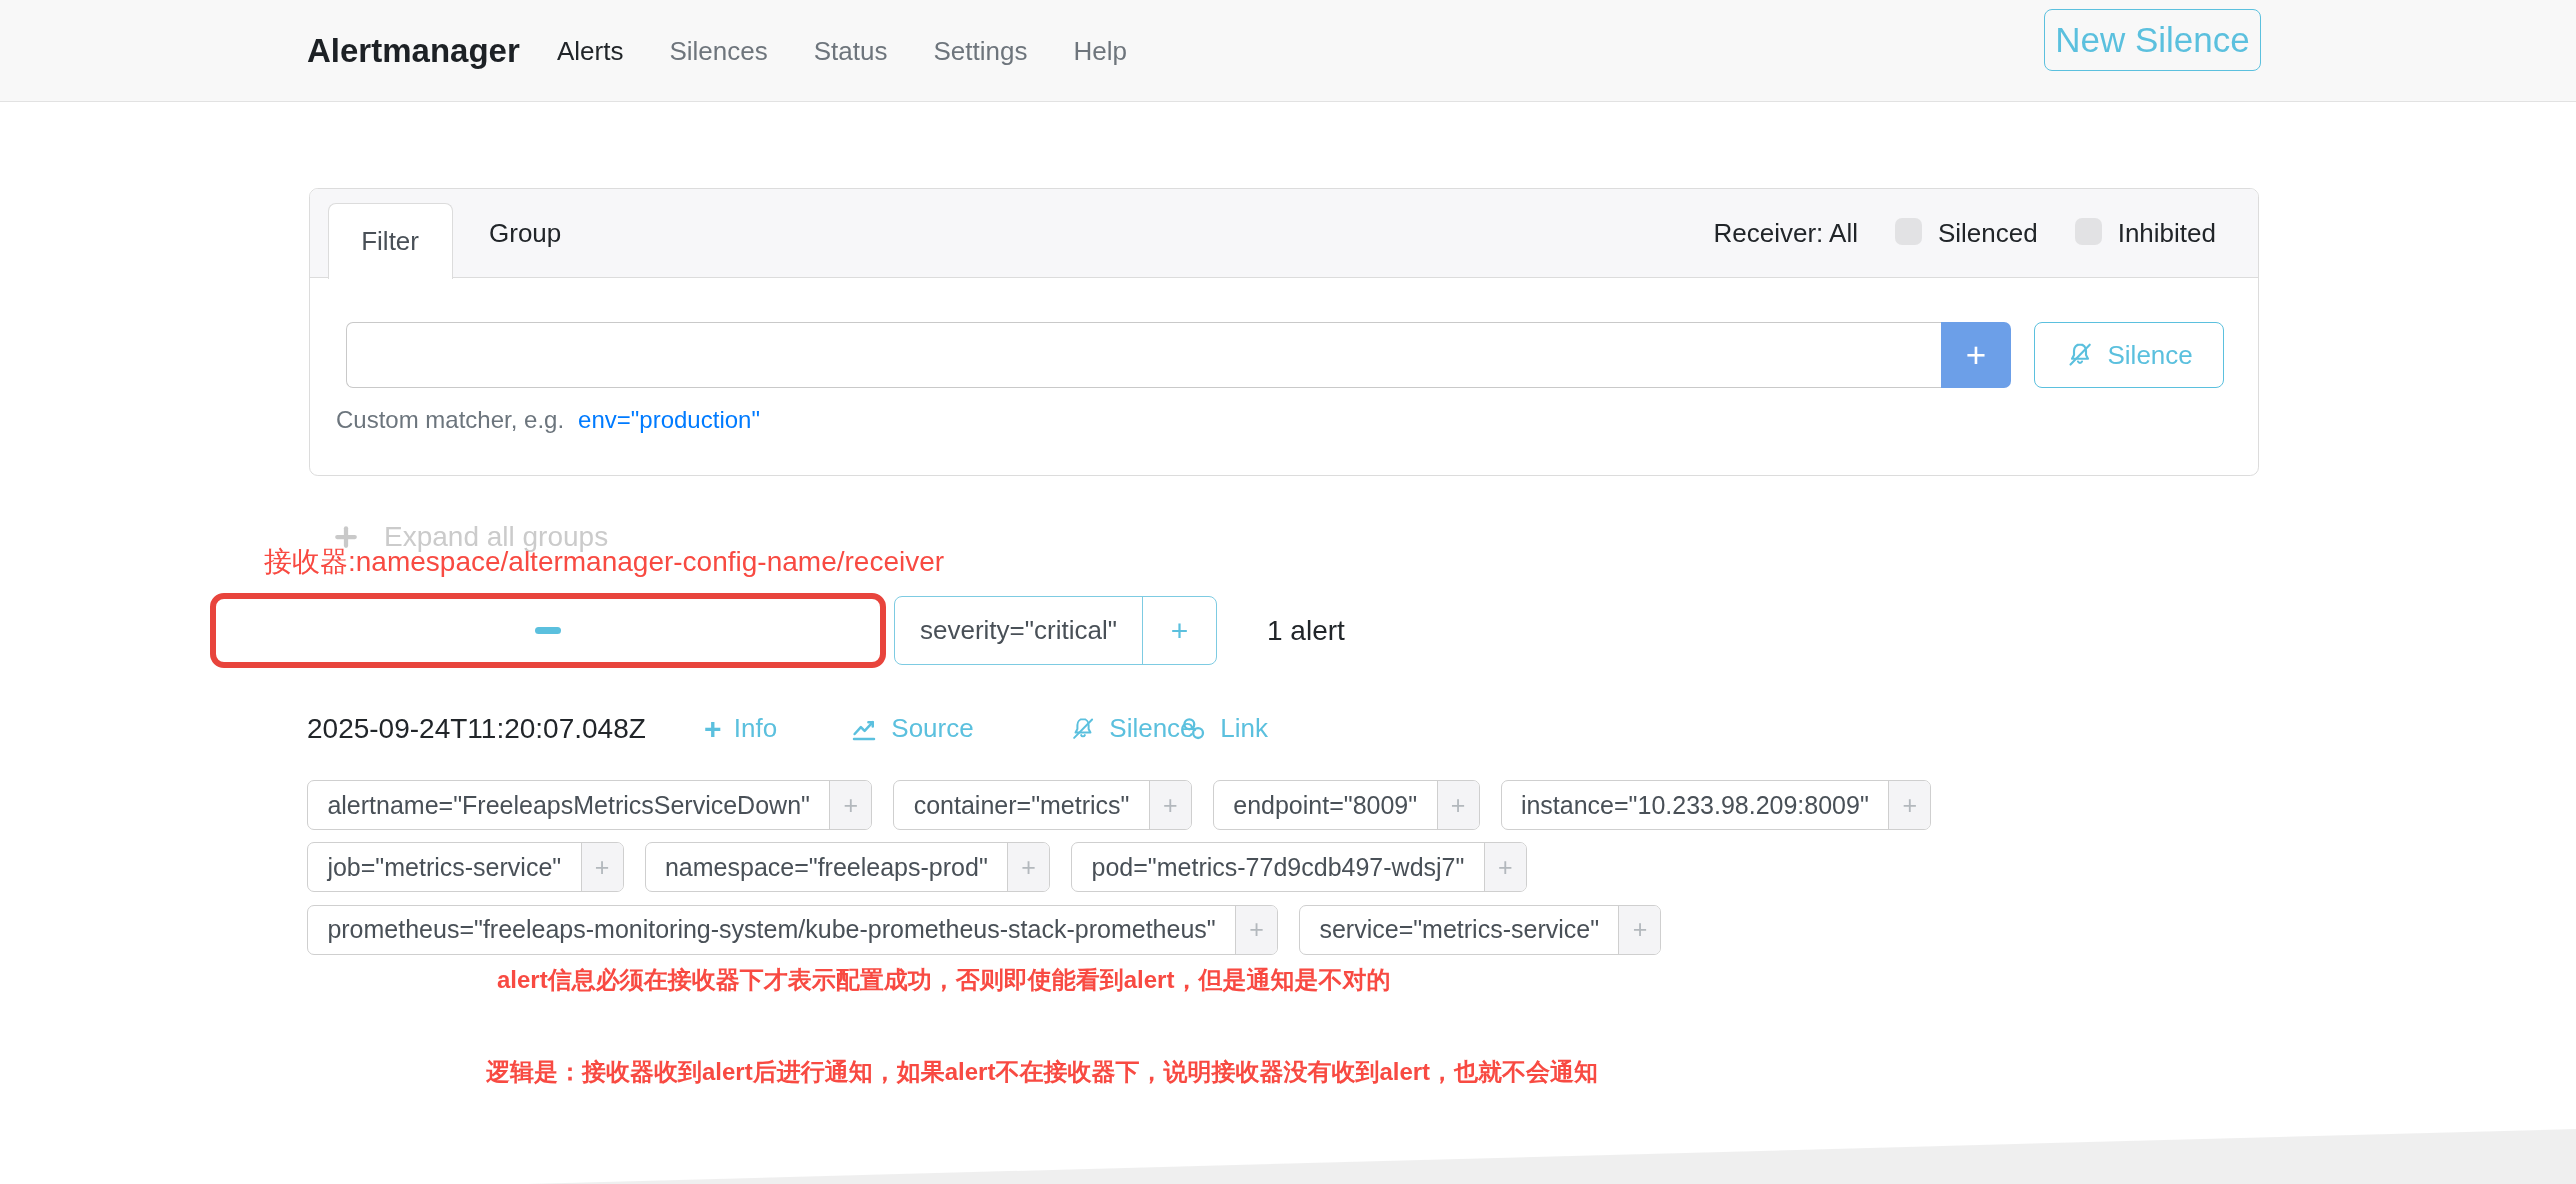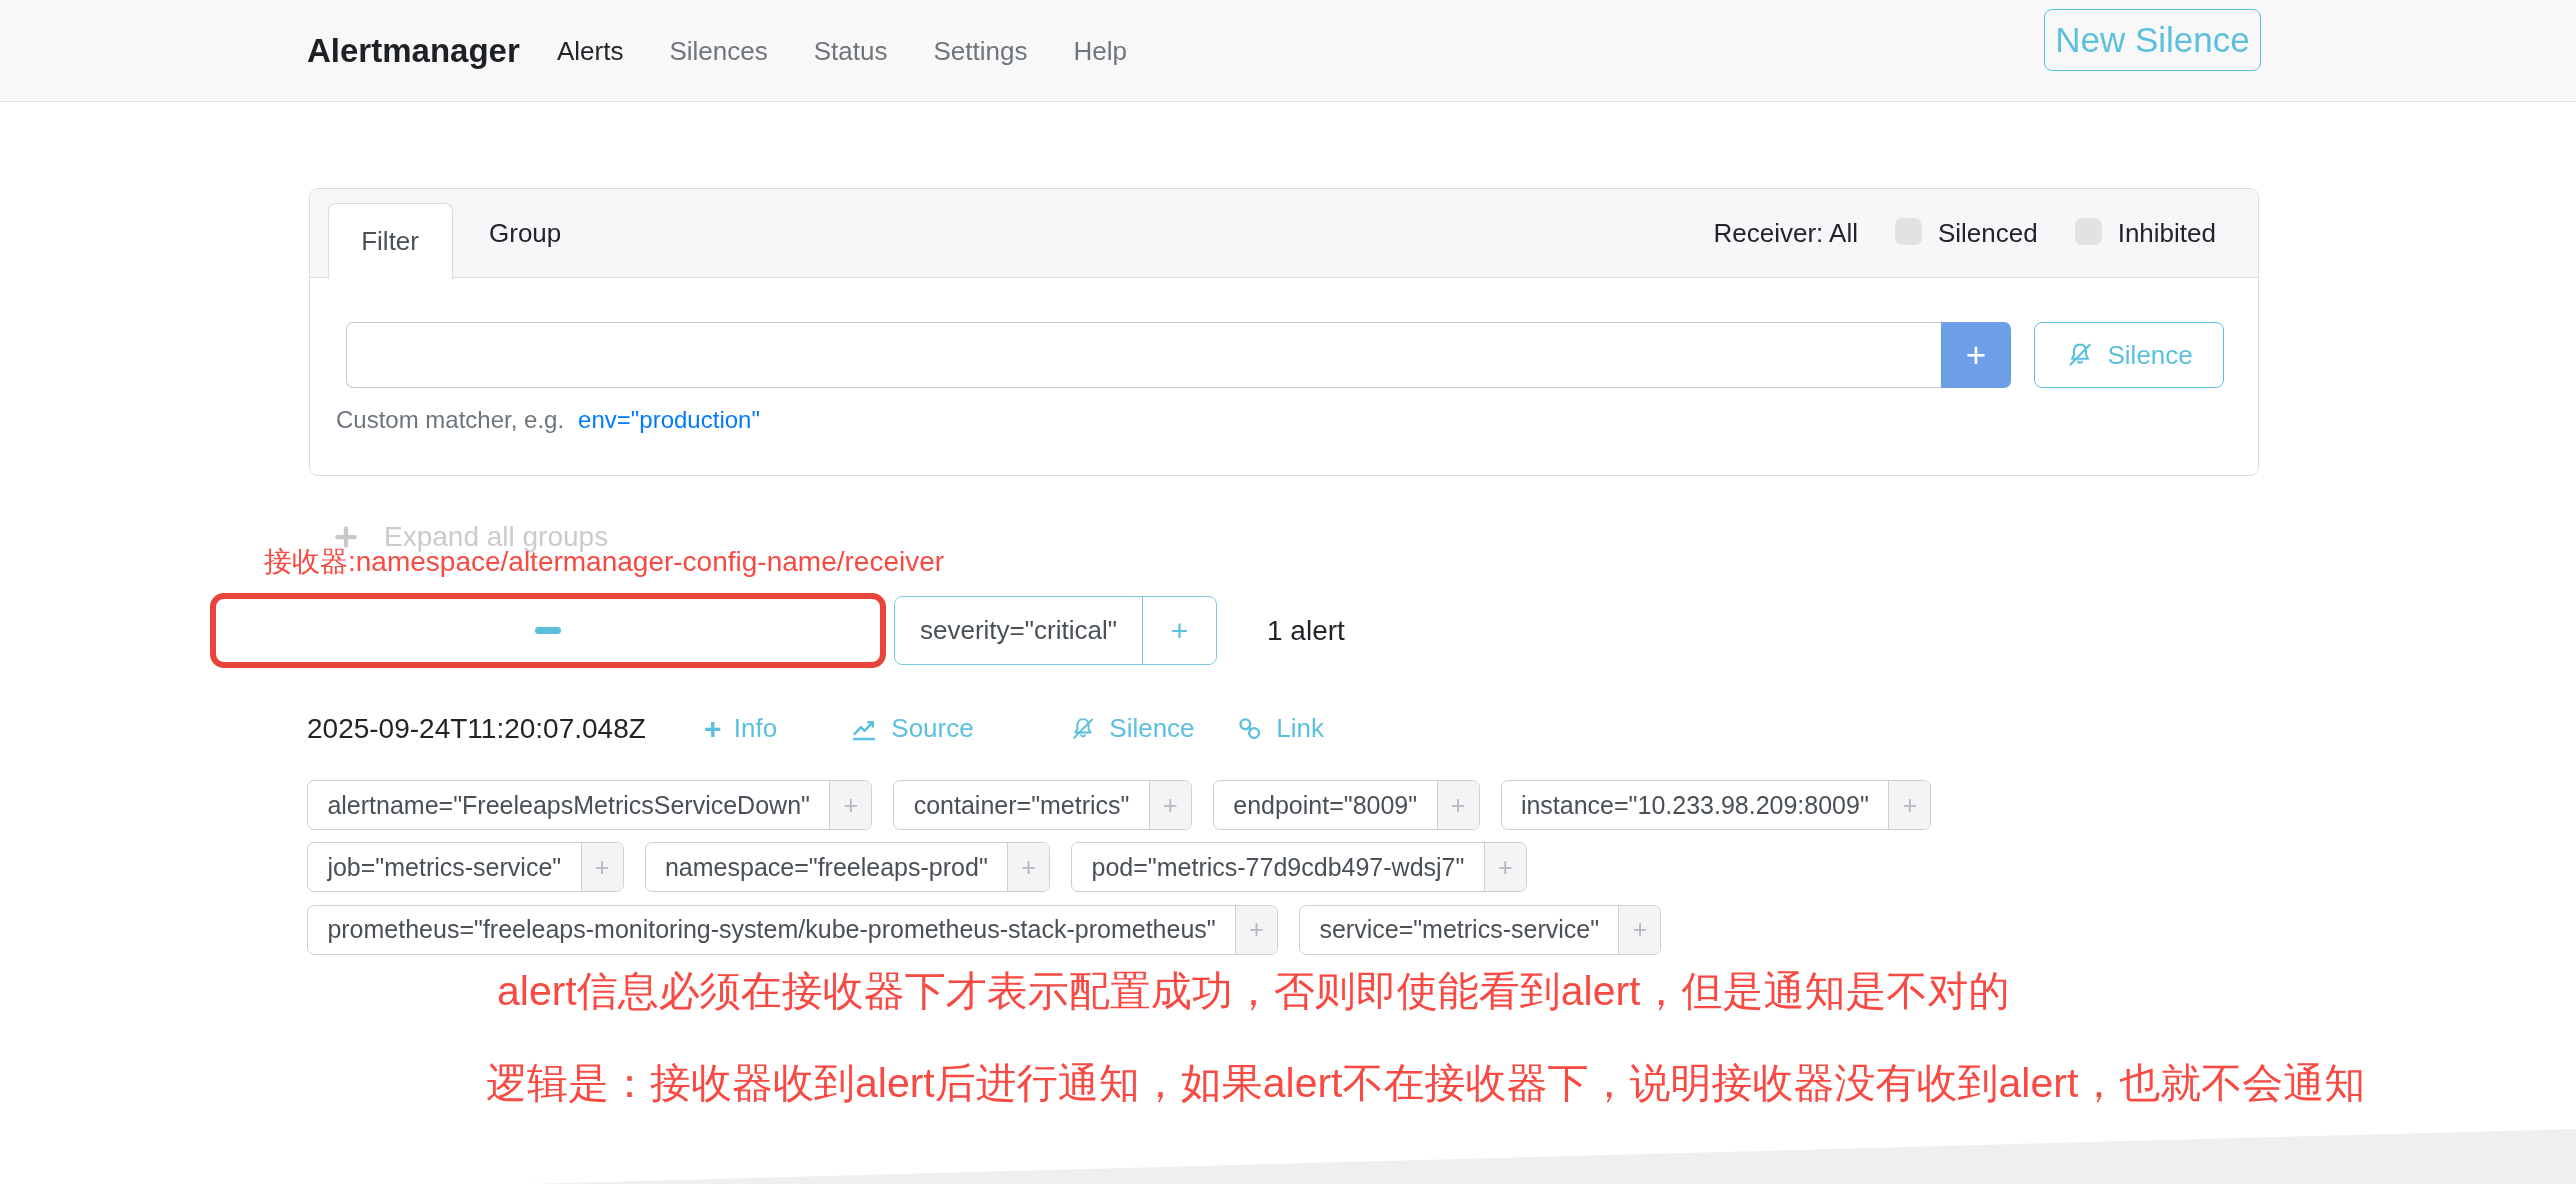--- a/index.html
+++ b/index.html
@@ -78,36 +78,36 @@
   .alert-count { position:absolute; left:1267px; top:596px; height:69px; display:flex;
                  align-items:center; font-size:28px; color:#212529; }
 
   
   .alert-ts { position:absolute; left:307px; top:713px; font-size:28px; color:#212529; }
   .alert-action { position:absolute; top:713px; display:flex; align-items:center; gap:12.3px;
                   color:#5bc0de; font-size:26px; cursor:pointer; }
   .act-info    { left:704px; }
   .act-source  { left:849px; }
   .act-silence { left:1069px; }
-  .act-link    { left:1236px; }
+  .act-link    { left:1180px; }
   .plus-glyph { font-size:30px; font-weight:700; line-height:1; }
 
   .labels { position:absolute; left:307px; top:780px; display:flex;
             flex-direction:column; gap:12.3px; }
   .label-row { display:flex; gap:21px; }
   .label-btn { display:flex; height:50px; border:1.8px solid #cfcfcf; border-radius:7px;
                background:#fff; overflow:hidden; }
   .label-text { display:flex; align-items:center; padding:0 19.4px; font-size:25px;
                 color:#495057; white-space:nowrap; }
   .label-plus { display:flex; align-items:center; justify-content:center; width:42px;
                 background:#f4f4f6; border-left:1.8px solid #cfcfcf; color:#b3b8bd;
                 font-size:25px; cursor:pointer; }
 
   
-  .note { position:absolute; font-size:41px; font-weight:400; white-space:nowrap; }
+  .note { position:absolute; font-size:24px; font-weight:700; white-space:nowrap; }
   .note-alert { left:497px; top:964px; }
   .note-logic { left:486px; top:1056px; }
   .note-logic2 { left:509px; top:1101px; }
 
   .bottom-shade { position:absolute; left:528px; right:0; bottom:0; height:55px;
                   background:#ececec; clip-path:polygon(0 100%, 100% 0, 100% 100%);
                   opacity:.85; }
 
   svg.icon { display:block; }
 </style>

